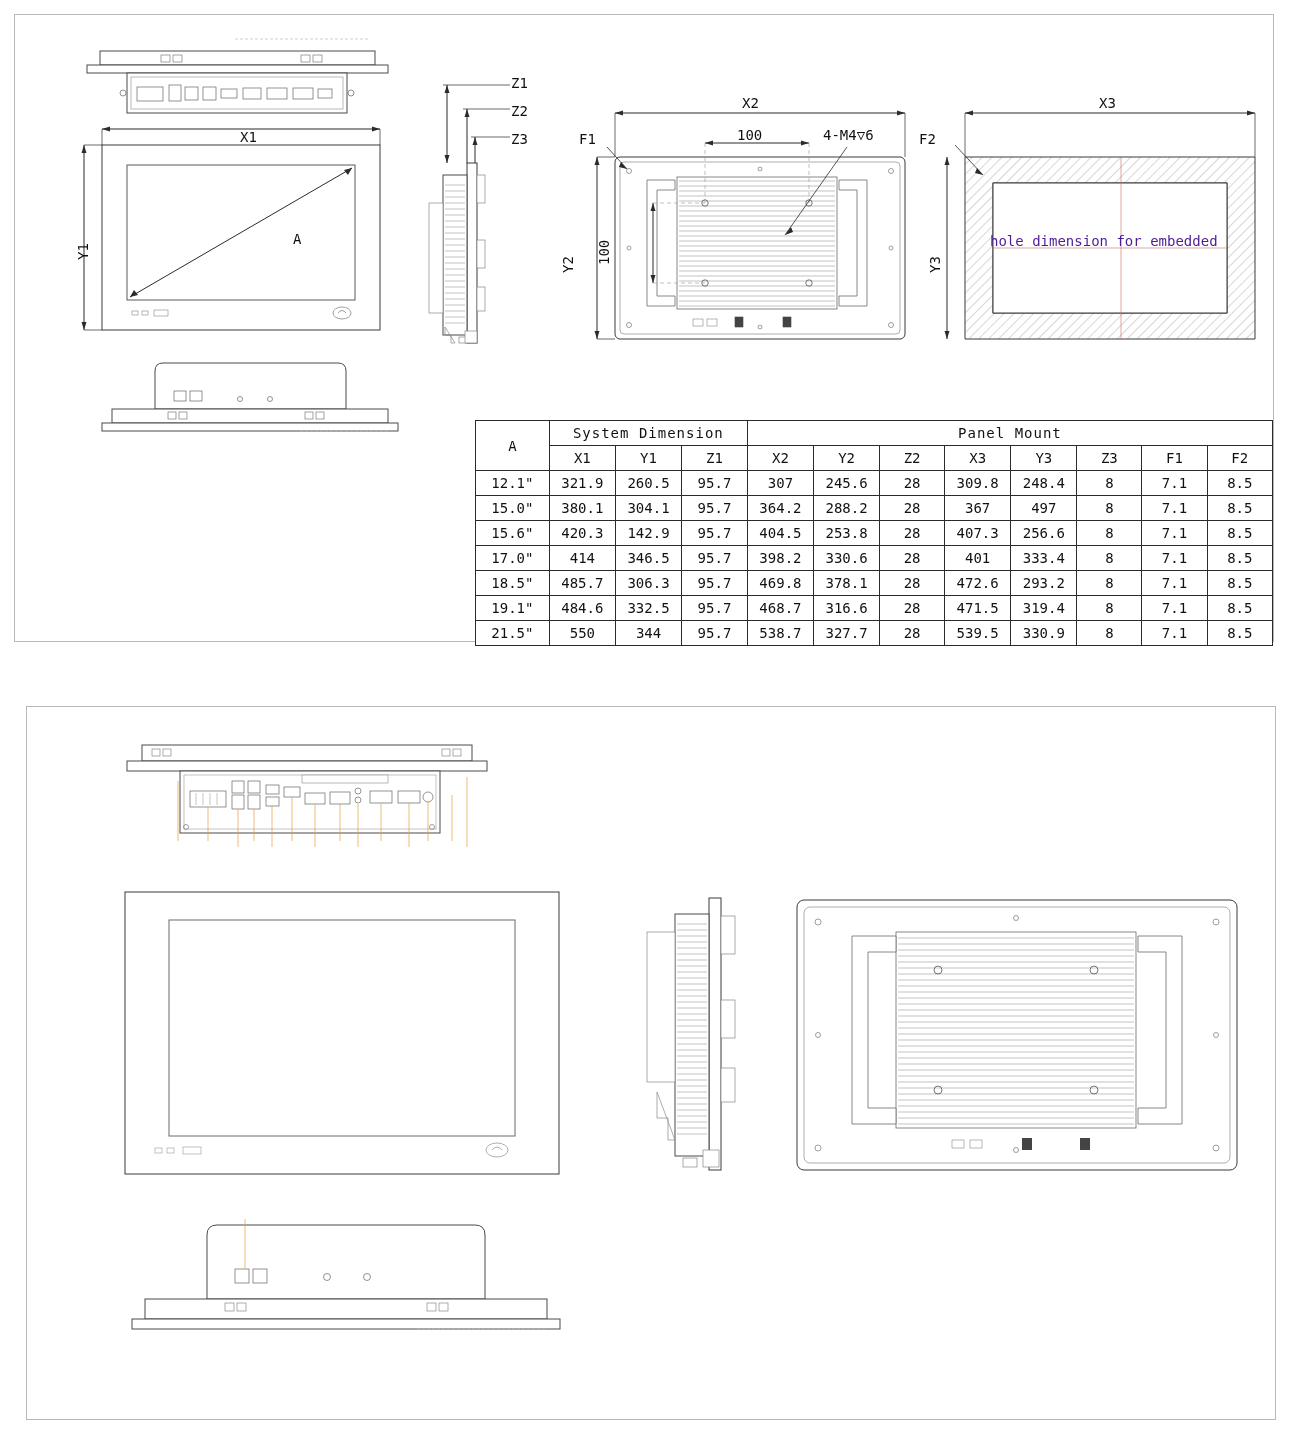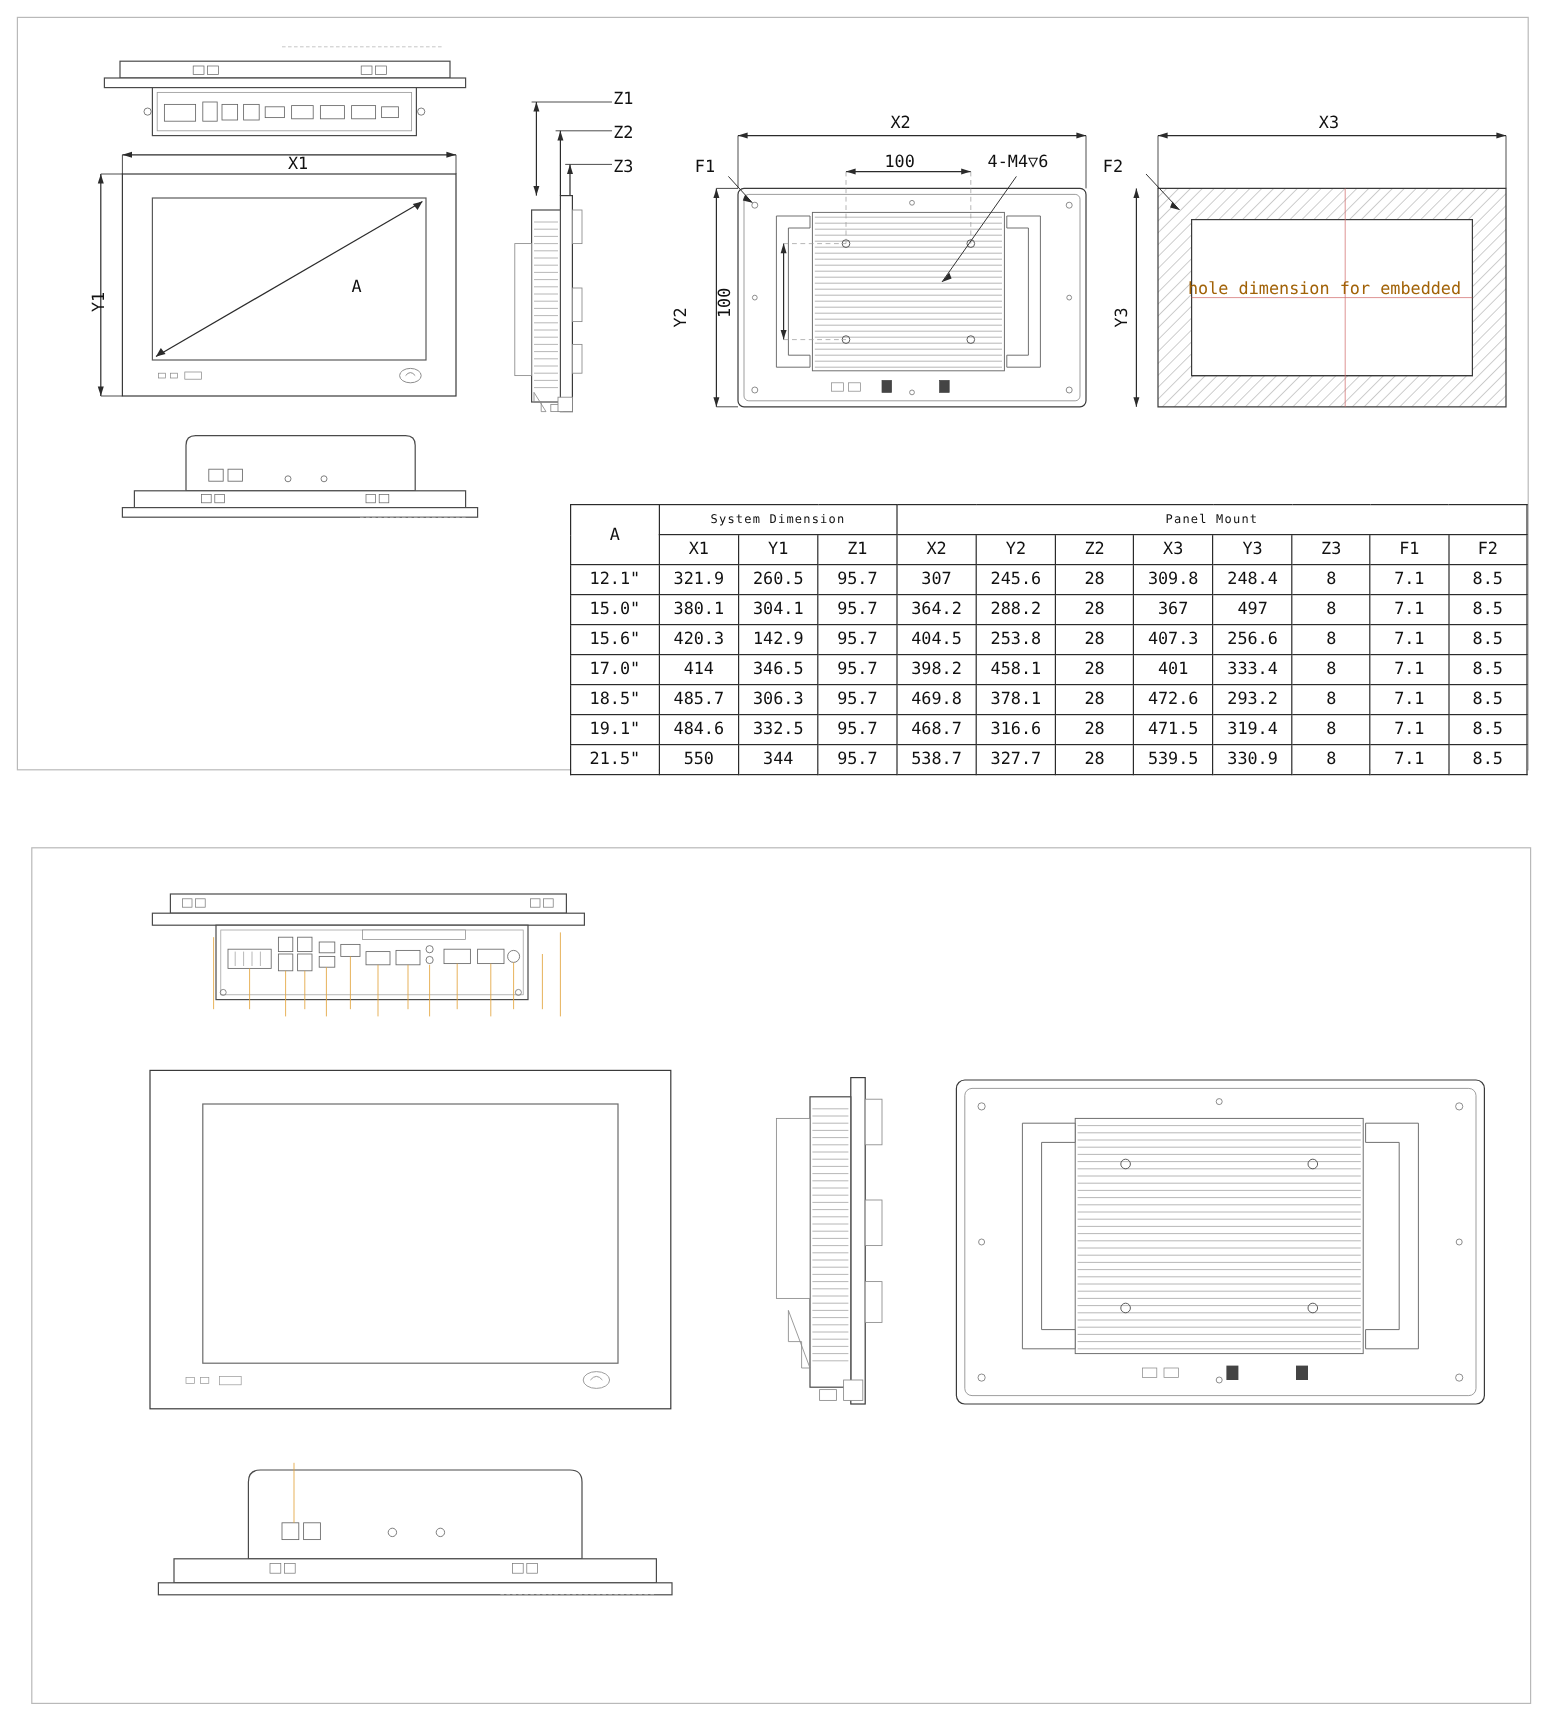--- a/index.html
+++ b/index.html
@@ -48,30 +48,30 @@
   }
   #dim-table th, #dim-table td {
     border: 1px solid #2b2b2b;
     text-align: center;
     padding: 2px 4px;
     height: 20px;
     background: #fff;
     font-weight: normal;
     color: #111;
   }
-  #dim-table th.grouphead { font-size: 10px; letter-spacing: 1px; }
+  #dim-table th.grouphead { font-size: 14px; letter-spacing: 1px; }
   #dim-table td.size { width: 66px; }
   #dim-table td.num { width: 58px; }
   #dim-table th.acol { width: 42px; }
 
   .caption {
     position: absolute;
     font-family: "DejaVu Sans Mono", monospace;
     font-size: 14px;
-    color: #a16207;
+    color: #4c1d95;
   }
 </style>
 </head>
 <body>
 
 <div class="panel" id="panel-top">
 
   <svg style="left:70px; top:18px;" width="310" height="100">
     <rect x="15" y="18" width="275" height="14" fill="#fff" stroke="#4a4a4a" stroke-width="1"></rect>
     <rect x="2" y="32" width="301" height="8" fill="#fff" stroke="#4a4a4a" stroke-width="1"></rect>
@@ -391,21 +391,21 @@
           <td class="num">8</td>
           <td class="num">7.1</td>
           <td class="num">8.5</td>
         </tr>
         <tr>
           <td class="size">17.0"</td>
           <td class="num">414</td>
           <td class="num">346.5</td>
           <td class="num">95.7</td>
           <td class="num">398.2</td>
-          <td class="num">458.1</td>
+          <td class="num">330.6</td>
           <td class="num">28</td>
           <td class="num">401</td>
           <td class="num">333.4</td>
           <td class="num">8</td>
           <td class="num">7.1</td>
           <td class="num">8.5</td>
         </tr>
         <tr>
           <td class="size">18.5"</td>
           <td class="num">485.7</td>

